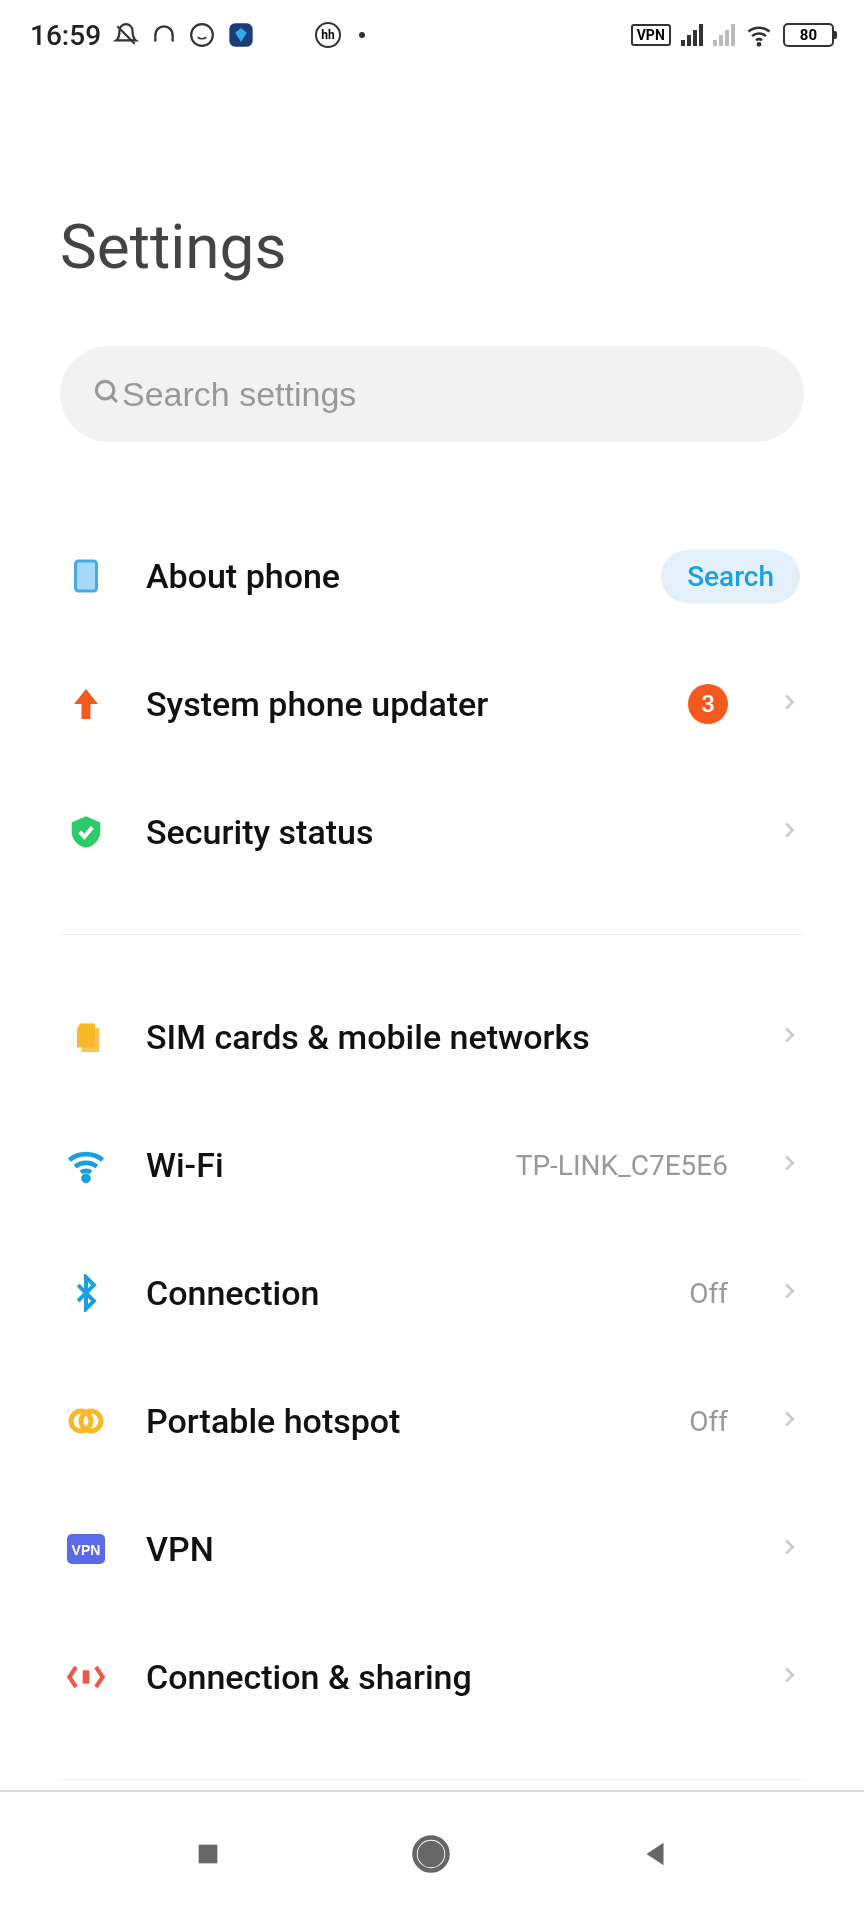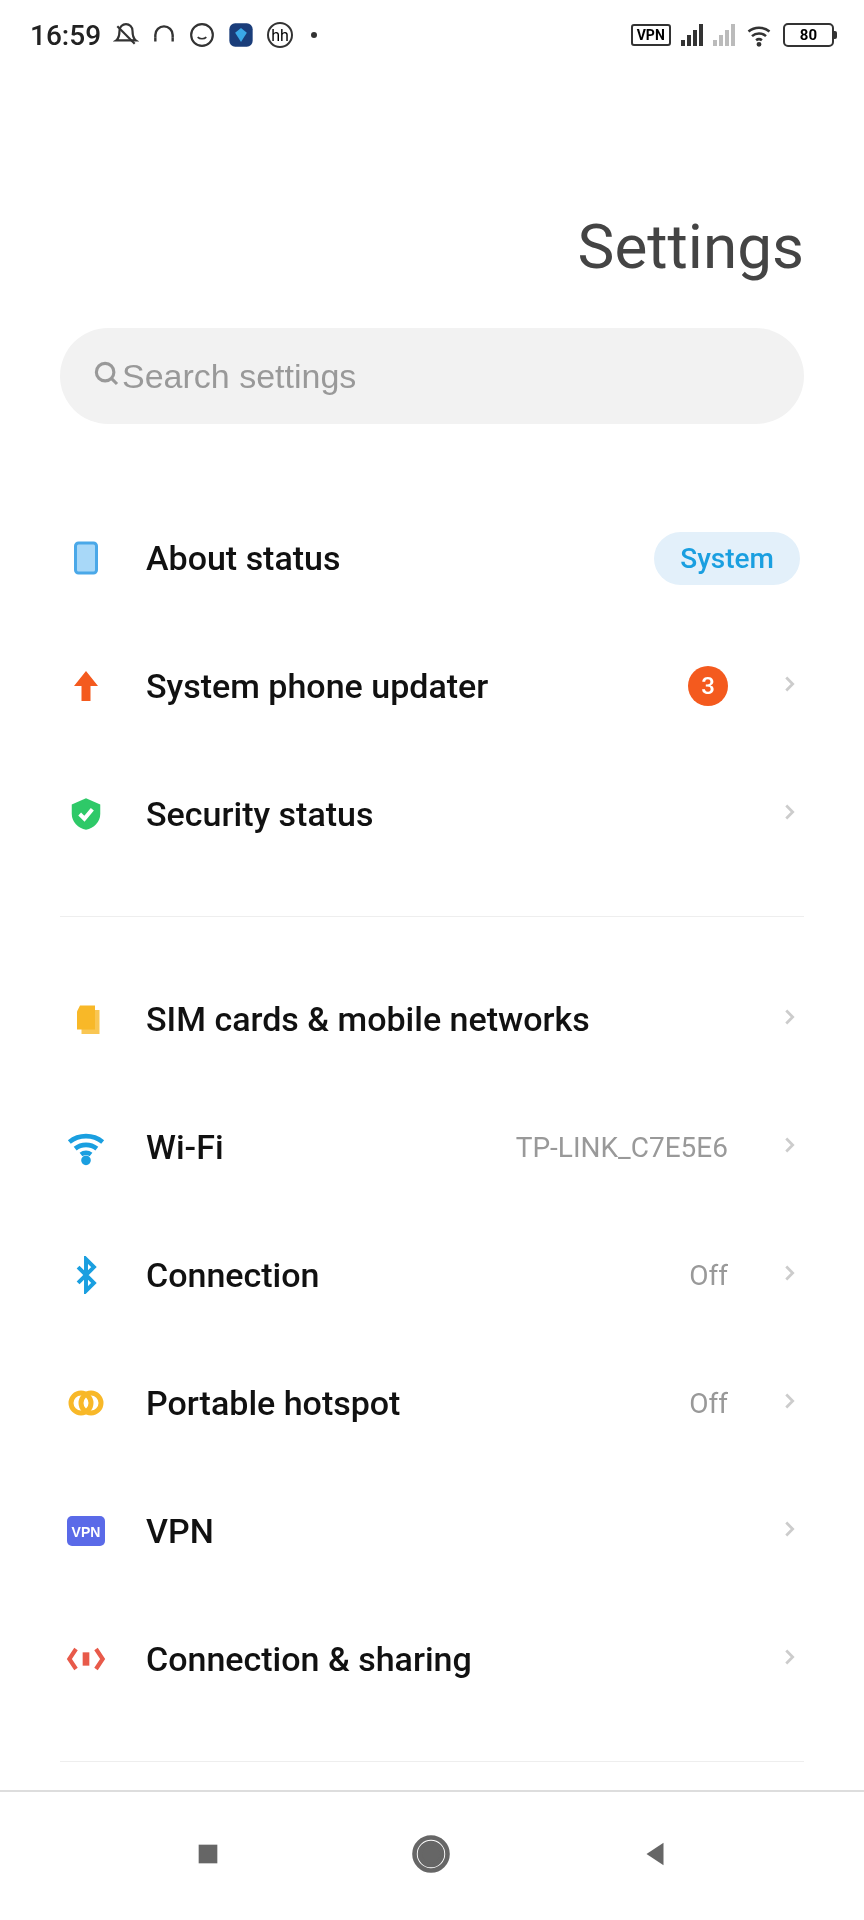--- a/index.html
+++ b/index.html
@@ -41,22 +41,23 @@
       justify-content: center;
     }
     .hh-circle {
       width: 26px;
       height: 26px;
       border: 2px solid #333;
       border-radius: 50%;
       display: flex;
       align-items: center;
       justify-content: center;
-      font-size: 16px;
-      font-weight: normal;
+      font-size: 12px;
+      font-weight: bold;
+      margin-left: 48px;
     }
     .dot {
       width: 6px;
       height: 6px;
       background: #333;
       border-radius: 50%;
       margin-left: 6px;
     }
     .vpn-box {
       border: 2px solid #333;
@@ -86,22 +87,21 @@
     }
     
     .content {
       padding: 0 60px;
     }
     .page-title {
       font-size: 62px;
       font-weight: 400;
       color: #444;
       margin-top: 140px;
-      margin-bottom: 45px;
-      text-align: right;
+      margin-bottom: 63px;
     }
     .search-box {
       background: #f2f2f2;
       border-radius: 50px;
       height: 96px;
       display: flex;
       align-items: center;
       padding: 0 32px;
       margin-bottom: 70px;
     }
@@ -273,22 +273,22 @@
     </span>
     <input class="search-input" placeholder="Search settings" style="">
   </div>
 
   <div class="settings-row">
     <span class="row-icon">
       <svg width="36" height="36" viewBox="0 0 24 24">
         <rect x="5" y="2" width="14" height="20" rx="2" fill="#a8d8f8" stroke="#4aa8e8" stroke-width="2"></rect>
       </svg>
     </span>
-    <span class="row-label">About status</span>
-    <span class="update-pill">System</span>
+    <span class="row-label">About phone</span>
+    <span class="update-pill">Search</span>
   </div>
 
   <div class="settings-row">
     <span class="row-icon">
       <svg width="36" height="36" viewBox="0 0 24 24" fill="#f45a1e">
         <path d="M12 2 L20 12 L15 12 L15 22 L9 22 L9 12 L4 12 Z"></path>
       </svg>
     </span>
     <span class="row-label">System phone updater</span>
     <span class="badge">3</span>

